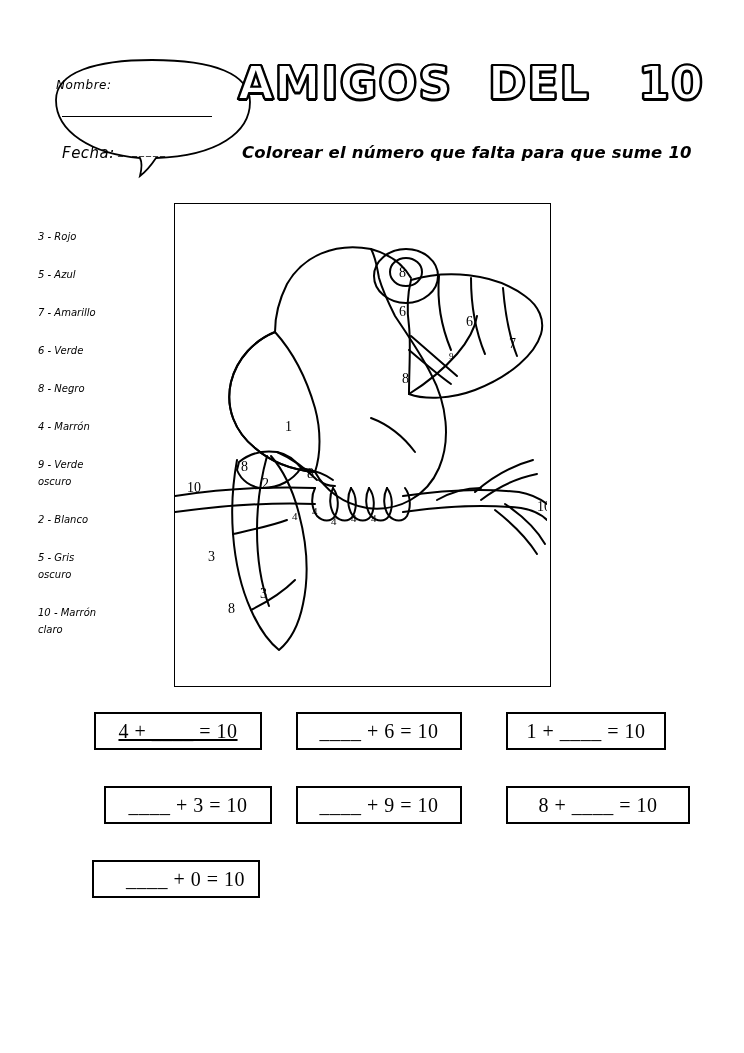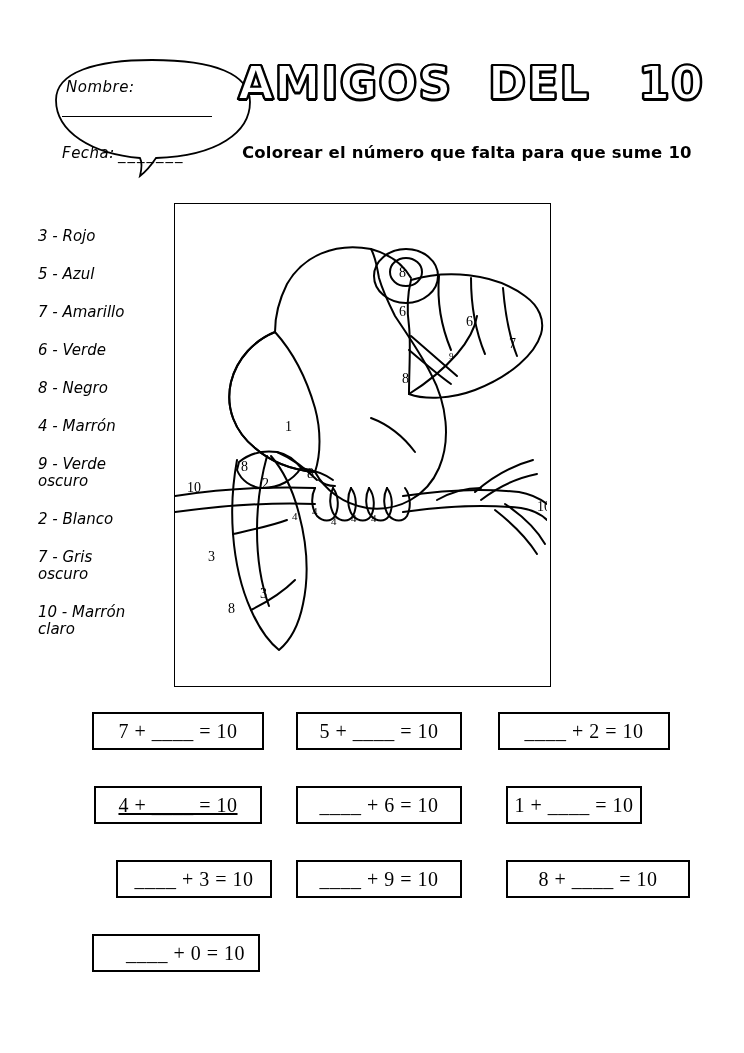--- a/index.html
+++ b/index.html
@@ -34,42 +34,42 @@
   #name-bubble svg { display: block; }
 
   .hand {
     font-family: "DejaVu Sans", sans-serif;
     font-style: italic;
     letter-spacing: 0.5px;
   }
 
   #name-label {
     position: absolute;
-    left: 66px;
+    left: 56px;
     top: 78px;
-    font-size: 15px;
+    font-size: 12px;
   }
   #name-line {
     position: absolute;
     left: 62px;
     top: 116px;
     width: 150px;
     border-bottom: 1.6px solid #000;
   }
   #date-label {
     position: absolute;
     left: 62px;
     top: 144px;
     font-size: 15px;
   }
   #date-blank {
     position: absolute;
     left: 118px;
     top: 145px;
-    font-size: 15px;
+    font-size: 10px;
     letter-spacing: 2px;
   }
 
   
   #title {
     position: absolute;
     left: 238px;
     top: 55px;
     width: 490px;
     height: 62px;
@@ -97,33 +97,34 @@
 
   #subtitle {
     position: absolute;
     left: 242px;
     top: 143px;
     font-family: "DejaVu Sans", sans-serif;
     font-size: 16.5px;
     font-weight: 600;
     letter-spacing: 0.2px;
     color: #000;
+    font-style: italic;
   }
 
   
   #legend {
     position: absolute;
     left: 38px;
     top: 228px;
     width: 140px;
   }
   #legend .legend-item {
     font-family: "DejaVu Sans", sans-serif;
     font-style: italic;
-    font-size: 15px;
+    font-size: 10px;
     line-height: 17px;
     margin-bottom: 21px;
     white-space: pre-line;
   }
 
   
   #picture {
     position: absolute;
     left: 174px;
     top: 203px;
@@ -169,23 +170,23 @@
   .eq-c1 { left: 92px;  width: 172px; }
   .eq-c2 { left: 296px; width: 166px; }
   .eq-c3 { left: 498px; width: 172px; }
 
   .eq-r1 .eq-c1 { left: 92px;  width: 172px; }
   .eq-r1 .eq-c2 { left: 296px; width: 166px; }
   .eq-r1 .eq-c3 { left: 498px; width: 172px; }
 
   .eq-r2 .eq-c1 { left: 94px;  width: 168px; text-decoration: underline; }
   .eq-r2 .eq-c2 { left: 296px; width: 166px; }
-  .eq-r2 .eq-c3 { left: 506px; width: 136px; }
-
-  .eq-r3 .eq-c1 { left: 116px; width: 156px; text-align: right; }
+  .eq-r2 .eq-c3 { left: 506px; width: 160px; }
+
+  .eq-r3 .eq-c1 { left: 104px; width: 168px; text-align: right; }
   .eq-r3 .eq-c2 { left: 296px; width: 166px; font-family: Liberation Serif, serif; }
   .eq-r3 .eq-c3 { left: 506px; width: 184px; }
 
   .eq-r4 .eq-c1 { left: 92px;  width: 168px; padding-left: 19px; }
 </style>
 </head>
 <body>
 
 <div id="header">
 
@@ -212,21 +213,21 @@
 <div id="legend">
   <div class="legend-item">3 - Rojo</div>
   <div class="legend-item">5 - Azul</div>
   <div class="legend-item">7 - Amarillo</div>
   <div class="legend-item">6 - Verde</div>
   <div class="legend-item">8 - Negro</div>
   <div class="legend-item">4 - Marrón</div>
   <div class="legend-item">9 - Verde
 oscuro</div>
   <div class="legend-item">2 - Blanco</div>
-  <div class="legend-item">7 - Gris
+  <div class="legend-item">5 - Gris
 oscuro</div>
   <div class="legend-item">10 - Marrón
 claro</div>
 </div>
 
 <div id="picture">
   <svg width="372" height="479" viewBox="0 0 372 479" xmlns="http://www.w3.org/2000/svg">
     <g fill="none" stroke="#000" stroke-width="2" stroke-linejoin="round" stroke-linecap="round">
 
       <path d="M196 45 C160 38 128 52 112 80 C104 96 100 112 100 128
@@ -319,25 +320,20 @@
       <text class="num num-sm" x="196" y="318">4</text>
       <text class="num" x="33" y="357">3</text>
       <text class="num" x="85" y="394">3</text>
       <text class="num" x="53" y="409">8</text>
     </g>
   </svg>
 </div>
 
 <div id="equations">
 
-  <div class="eq-row eq-r1">
-    <div class="eq-box eq-c1">7 + ____ = 10</div>
-    <div class="eq-box eq-c2">5 + ____ = 10</div>
-    <div class="eq-box eq-c3">____ + 2 = 10</div>
-  </div>
 
   <div class="eq-row eq-r2">
     <div class="eq-box eq-c1">4 + ____  = 10</div>
     <div class="eq-box eq-c2">____ + 6 = 10</div>
     <div class="eq-box eq-c3">1 + ____ = 10</div>
   </div>
 
   <div class="eq-row eq-r3">
     <div class="eq-box eq-c1">____ + 3 = 10</div>
     <div class="eq-box eq-c2">____ + 9 = 10</div>

